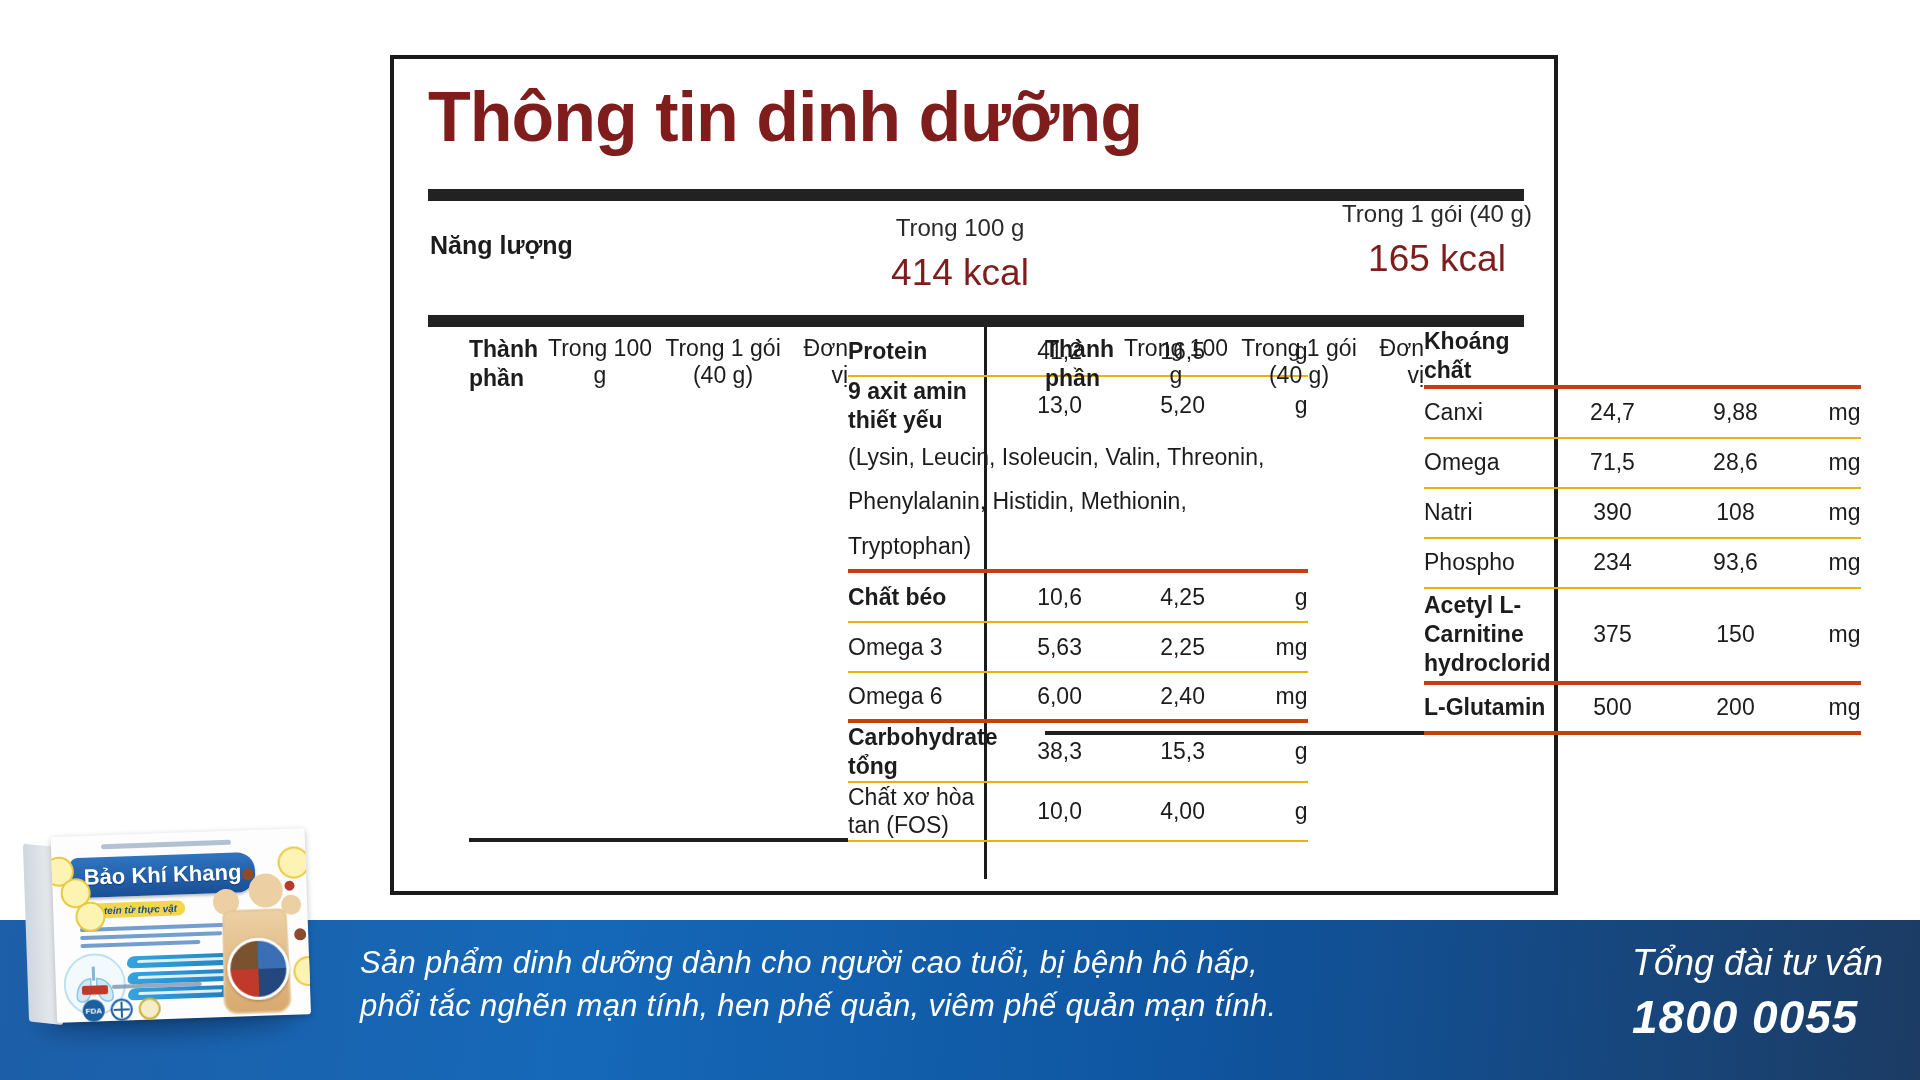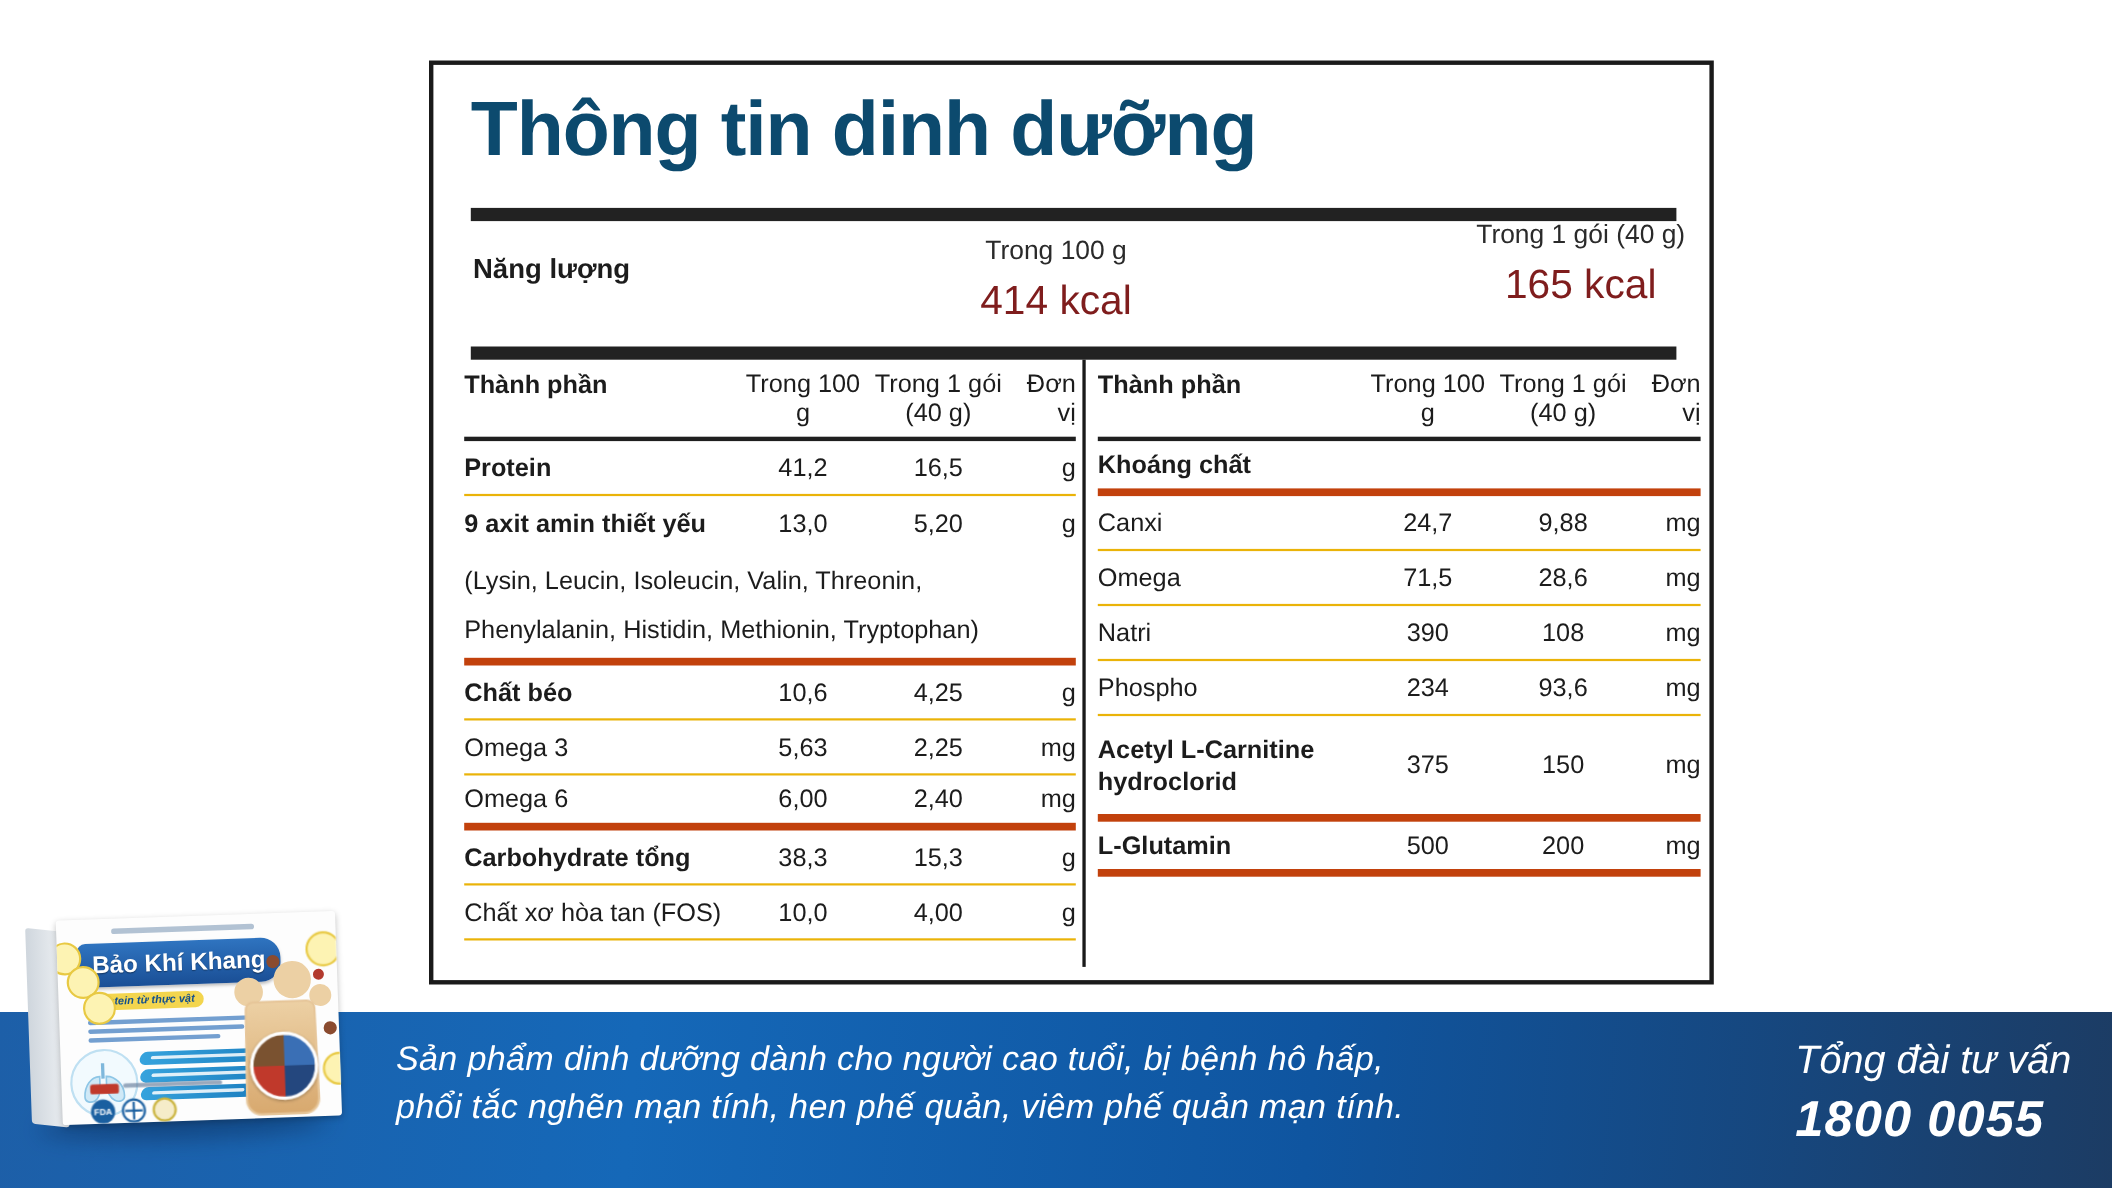--- a/index.html
+++ b/index.html
@@ -3,42 +3,42 @@
 <meta charset="utf-8">
 <style>
   html,body{margin:0;padding:0;background:#ffffff;}
   .canvas{position:relative;width:1920px;height:1080px;background:#ffffff;overflow:hidden;
           font-family:"Liberation Sans","DejaVu Sans",sans-serif;color:#1c1c1c;}
 
   
   .nbox{position:absolute;left:390px;top:55px;width:1168px;height:840px;
         border:4px solid #1a1a1a;background:#fff;box-sizing:border-box;}
   .nbox-title{position:absolute;left:34px;top:18px;font-size:70px;font-weight:700;
-              letter-spacing:-1px;color:#0c4a6e;white-space:nowrap;}
+              letter-spacing:-1px;color:#7f1d1d;white-space:nowrap;}
   .rule-main{position:absolute;left:34px;right:30px;height:12px;background:#222;}
   .rule-1{top:130px;}
   .rule-2{top:256px;}
 
   .energy-label{position:absolute;left:36px;top:172px;font-size:25px;font-weight:700;}
   .energy-col{position:absolute;width:360px;text-align:center;}
   .energy-col .e-head{font-size:24px;color:#2a2a2a;}
   .energy-col .e-val{font-size:37px;margin-top:10px;color:#7f1d1d;}
   .ecol-1{left:386px;top:155px;}
   .ecol-2{left:863px;top:141px;}
 
   .vdivider{position:absolute;left:590px;top:268px;height:552px;width:3px;background:#1a1a1a;}
 
-  .half{position:absolute;top:268px;display:flex;flex-direction:column;}
+  .half{position:absolute;top:268px;display:flex;flex-direction:row;margin-left:47px;}
   .half.left{left:28px;width:556px;}
   .half.right{left:604px;width:548px;}
 
   .t-row{display:flex;align-items:center;min-height:50px;box-sizing:border-box;}
   .t-hdr{min-height:74px;align-items:flex-start;padding-top:8px;border-bottom:4px solid #1f1f1f;}
   .r-thin{border-bottom:2px solid #eab308;}
-  .r-thick{border-bottom:7px solid #c2410c;}
+  .r-thick{border-bottom:4px solid #c2410c;}
   .r-none{border-bottom:none;}
   .c-name{flex:1;font-size:23px;text-align:left;line-height:1.25;padding-right:4px;}
   .c-v100{width:116px;font-size:23px;text-align:center;}
   .c-v40{width:130px;font-size:23px;text-align:center;}
   .c-unit{width:60px;font-size:23px;text-align:right;}
   .b{font-weight:700;}
   .hdr-name{font-weight:700;}
   .hdr-sub{display:block;}
   .t-note{min-height:104px;align-items:center;}
   .t-note .c-note{flex:1;font-size:23px;line-height:1.95;text-align:left;}

